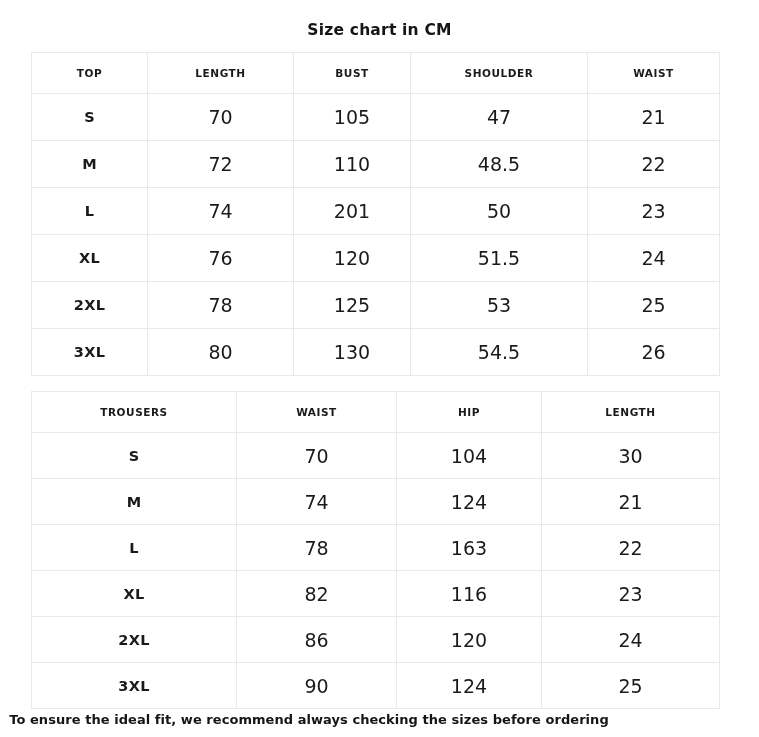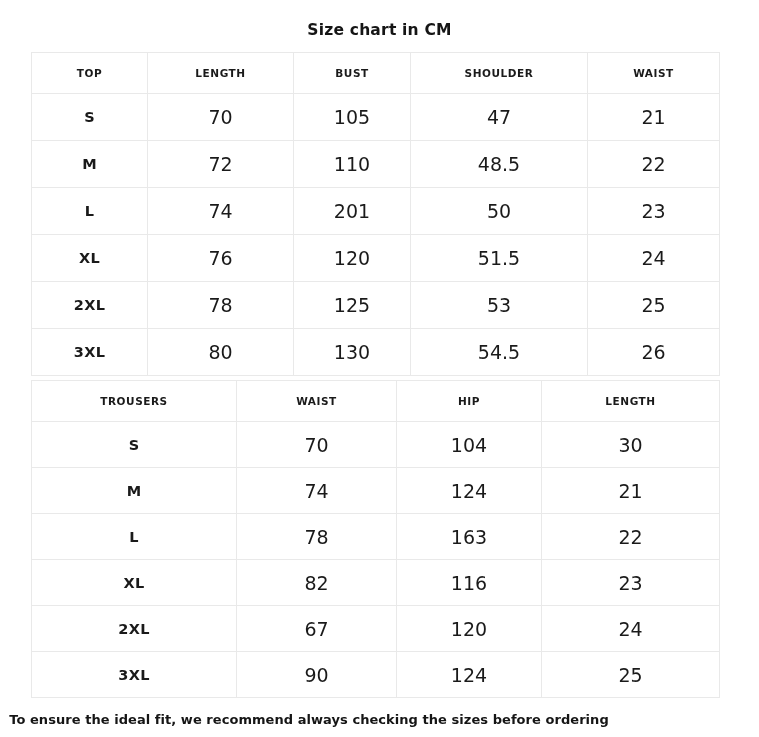--- a/index.html
+++ b/index.html
@@ -82,21 +82,21 @@
   #table-top tr.data-row td { height: 46px; }
   #table-top col.c0 { width: 116px; }
   #table-top col.c1 { width: 146px; }
   #table-top col.c2 { width: 117px; }
   #table-top col.c3 { width: 177px; }
   #table-top col.c4 { width: 132px; }
 
   
   #table-trousers {
     left: 31px;
-    top: 380px;
+    top: 391px;
     width: 688px;
     padding-left: 32px;
   }
   #table-trousers tr.data-row td { height: 45px; }
   #table-trousers col.c0 { width: 205px; }
   #table-trousers col.c1 { width: 160px; }
   #table-trousers col.c2 { width: 145px; }
   #table-trousers col.c3 { width: 178px; }
 
   
@@ -217,21 +217,21 @@
         <td>22</td>
       </tr>
       <tr class="data-row">
         <td class="size-label">XL</td>
         <td>82</td>
         <td>116</td>
         <td>23</td>
       </tr>
       <tr class="data-row">
         <td class="size-label">2XL</td>
-        <td>67</td>
+        <td>86</td>
         <td>120</td>
         <td>24</td>
       </tr>
       <tr class="data-row">
         <td class="size-label">3XL</td>
         <td>90</td>
         <td>124</td>
         <td>25</td>
       </tr>
     </tbody>

